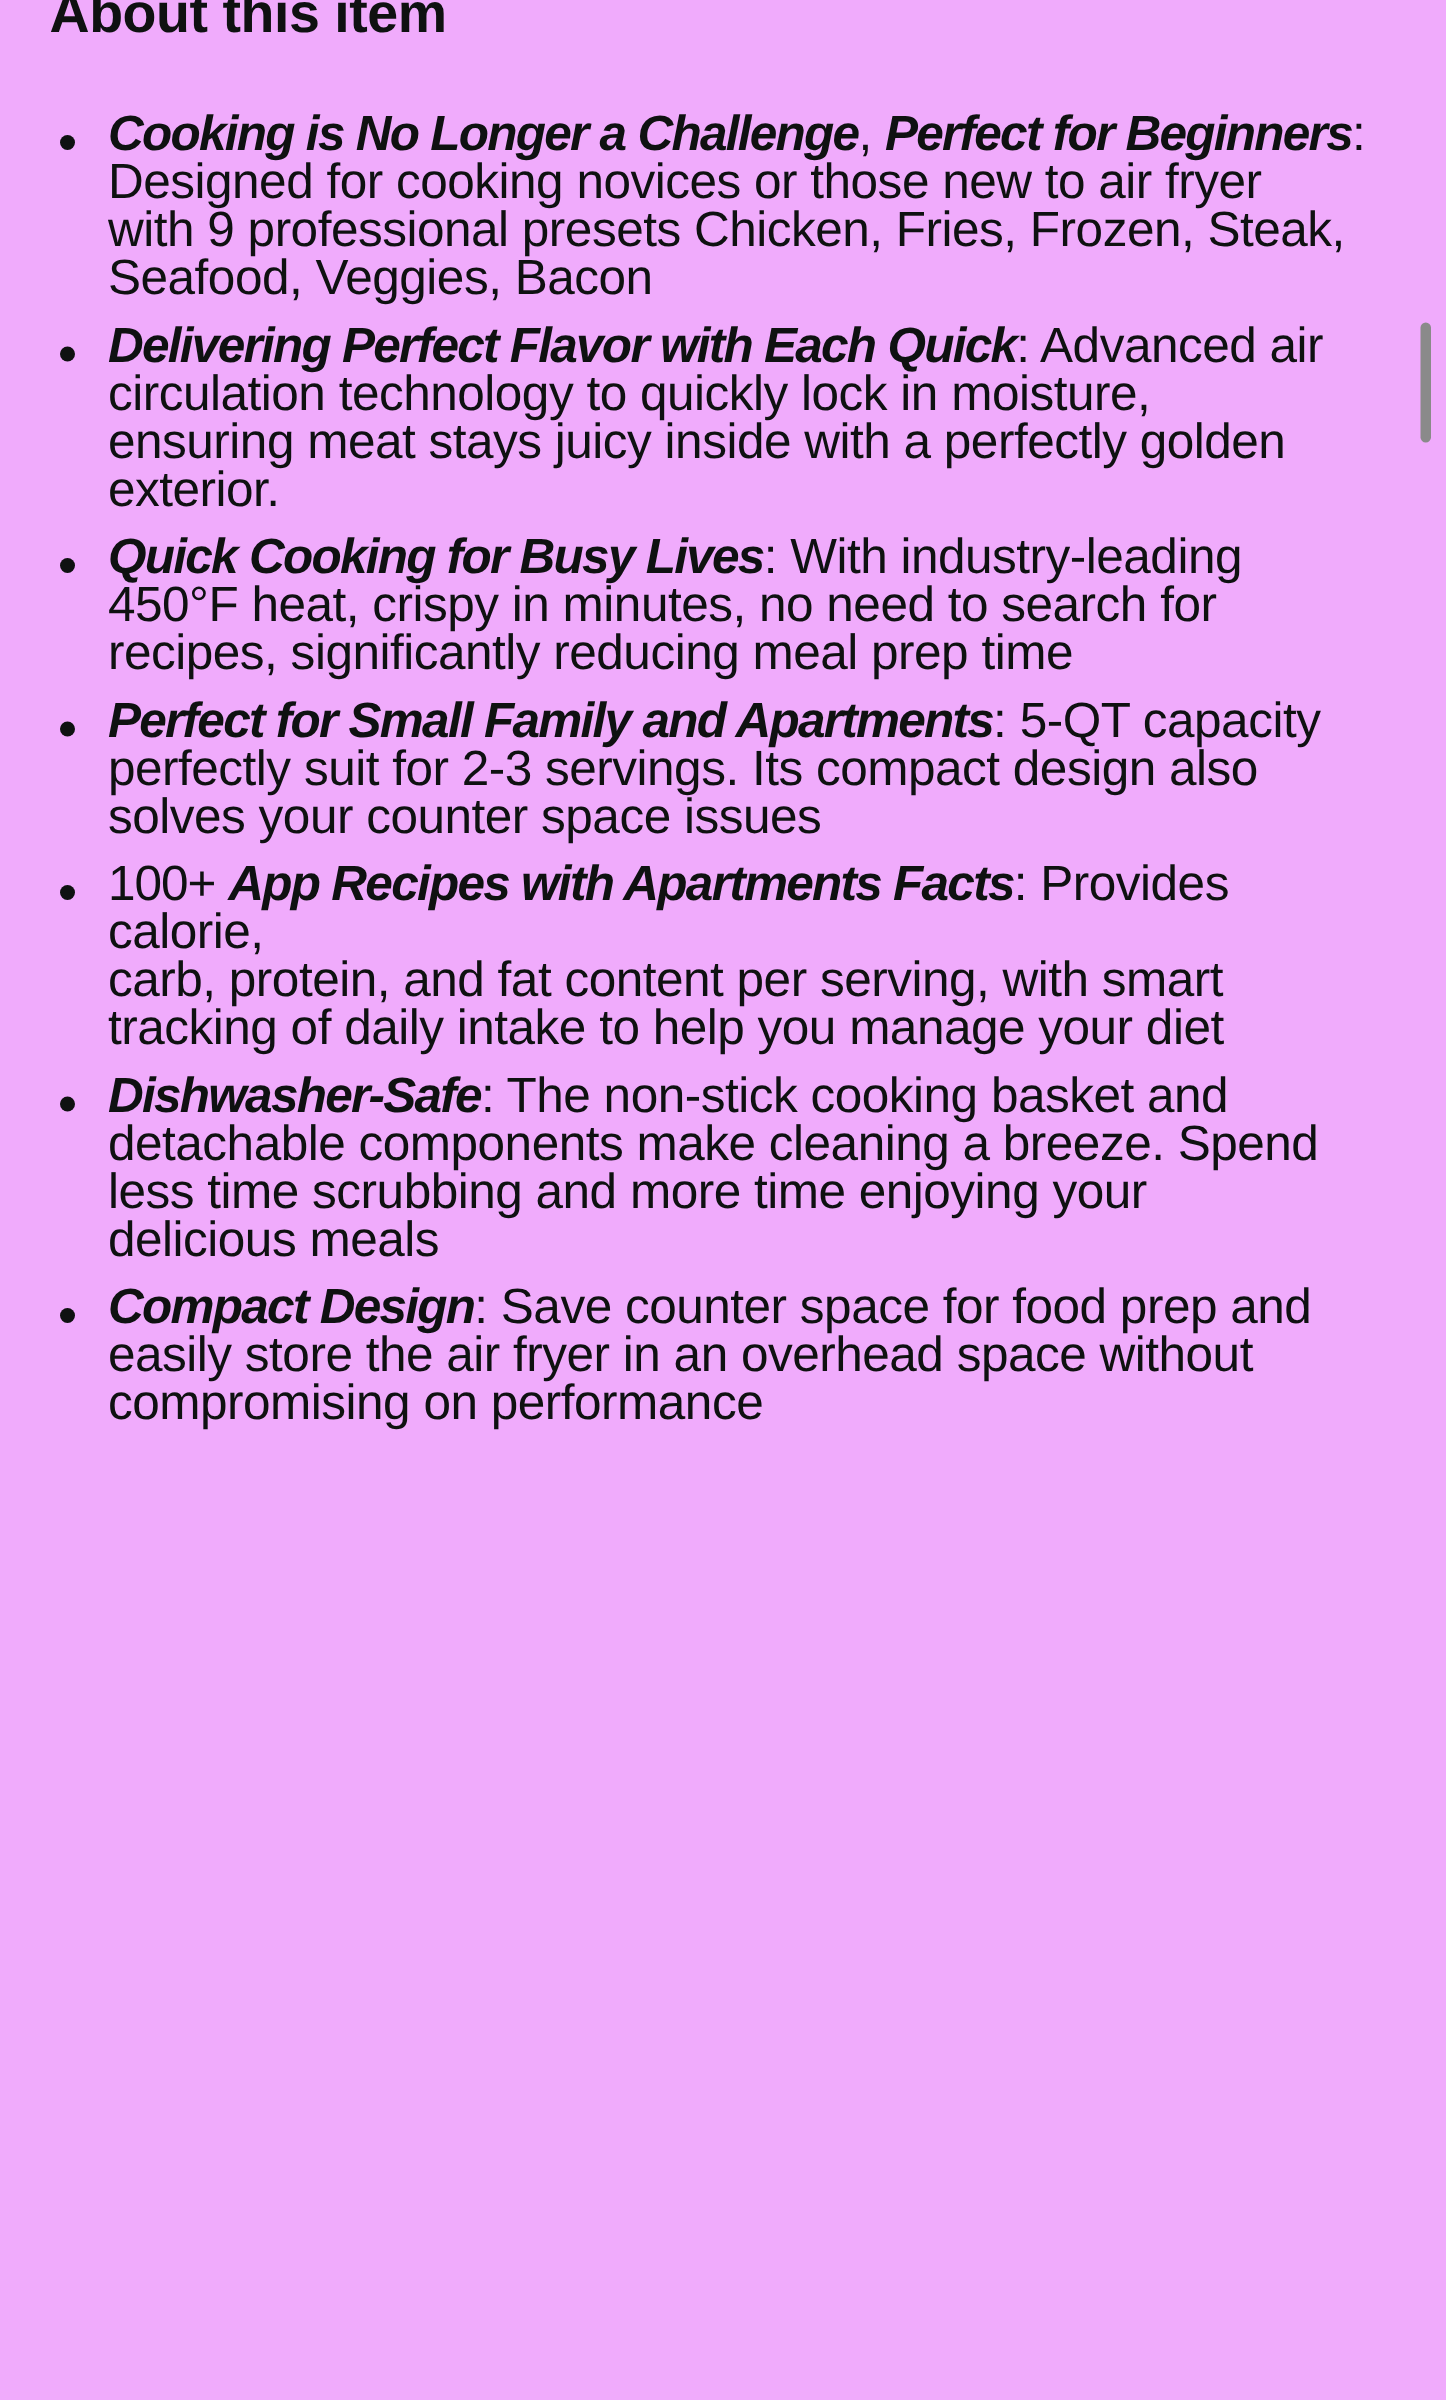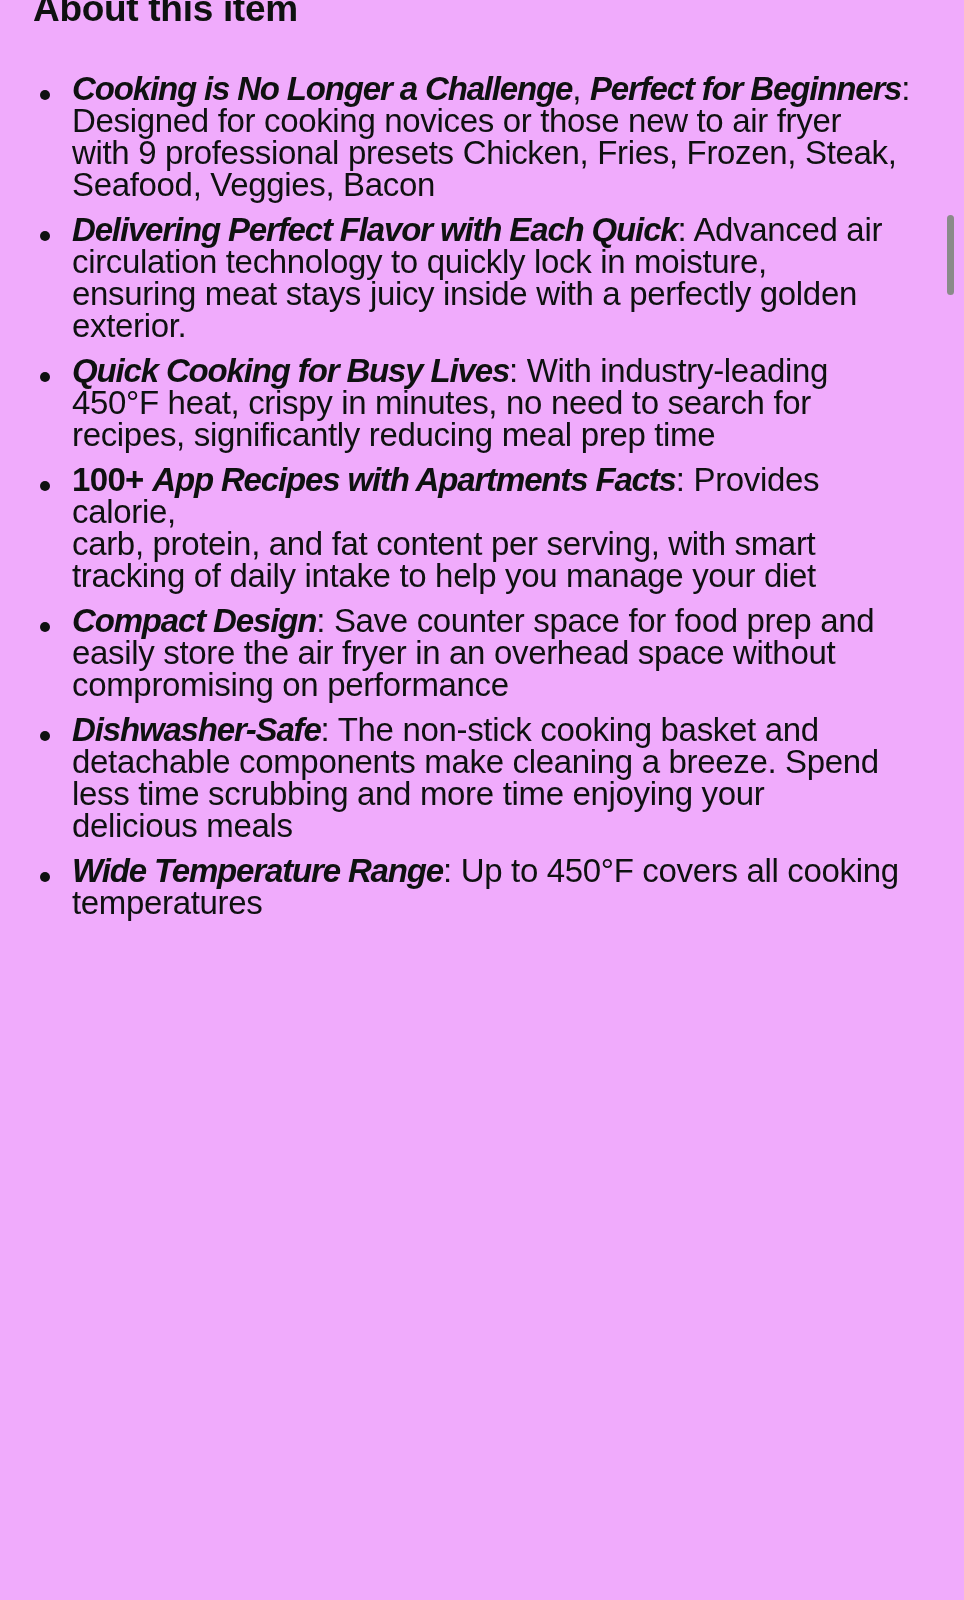--- a/index.html
+++ b/index.html
@@ -56,21 +56,21 @@
     height: 10px;
     border-radius: 50%;
     background: #0F1111;
   }
   .bi {
     font-weight: 700;
     font-style: italic;
     letter-spacing: -0.035em;
   }
   .b {
-    font-weight: 700;
+    font-weight: 400;
     letter-spacing: -0.02em;
   }
   .scroll-thumb {
     position: absolute;
     left: 947px;
     top: 215px;
     width: 7px;
     height: 80px;
     border-radius: 4px;
     background: #8a8a8a;
@@ -87,28 +87,29 @@
 Designed for cooking novices or those new to air fryer
 with 9 professional presets Chicken, Fries, Frozen, Steak,
 Seafood, Veggies, Bacon</span></li>
       <li><span class="bi">Delivering Perfect Flavor with Each Quick</span><span>: Advanced air
 circulation technology to quickly lock in moisture,
 ensuring meat stays juicy inside with a perfectly golden
 exterior.</span></li>
       <li><span class="bi">Quick Cooking for Busy Lives</span><span>: With industry-leading
 450°F heat, crispy in minutes, no need to search for
 recipes, significantly reducing meal prep time</span></li>
+      <li><span class="bi">Perfect for Small Family and Apartments</span><span>: 5-QT capacity
+perfectly suit for 2-3 servings. Its compact design also
+solves your counter space issues</span></li>
       <li><span class="b">100+ </span><span class="bi">App Recipes with Apartments Facts</span><span>: Provides calorie,
 carb, protein, and fat content per serving, with smart
 tracking of daily intake to help you manage your diet</span></li>
-      <li><span class="bi">Compact Design</span><span>: Save counter space for food prep and
-easily store the air fryer in an overhead space without
-compromising on performance</span></li>
       <li><span class="bi">Dishwasher-Safe</span><span>: The non-stick cooking basket and
 detachable components make cleaning a breeze. Spend
 less time scrubbing and more time enjoying your
 delicious meals</span></li>
-      <li><span class="bi">Wide Temperature Range</span><span>: Up to 450°F covers all cooking
-temperatures</span></li>
+      <li><span class="bi">Compact Design</span><span>: Save counter space for food prep and
+easily store the air fryer in an overhead space without
+compromising on performance</span></li>
     </ul>
 
   <div class="scroll-thumb" style="background: rgb(138, 138, 138);"></div>
 </div>
 
 </body></html>

